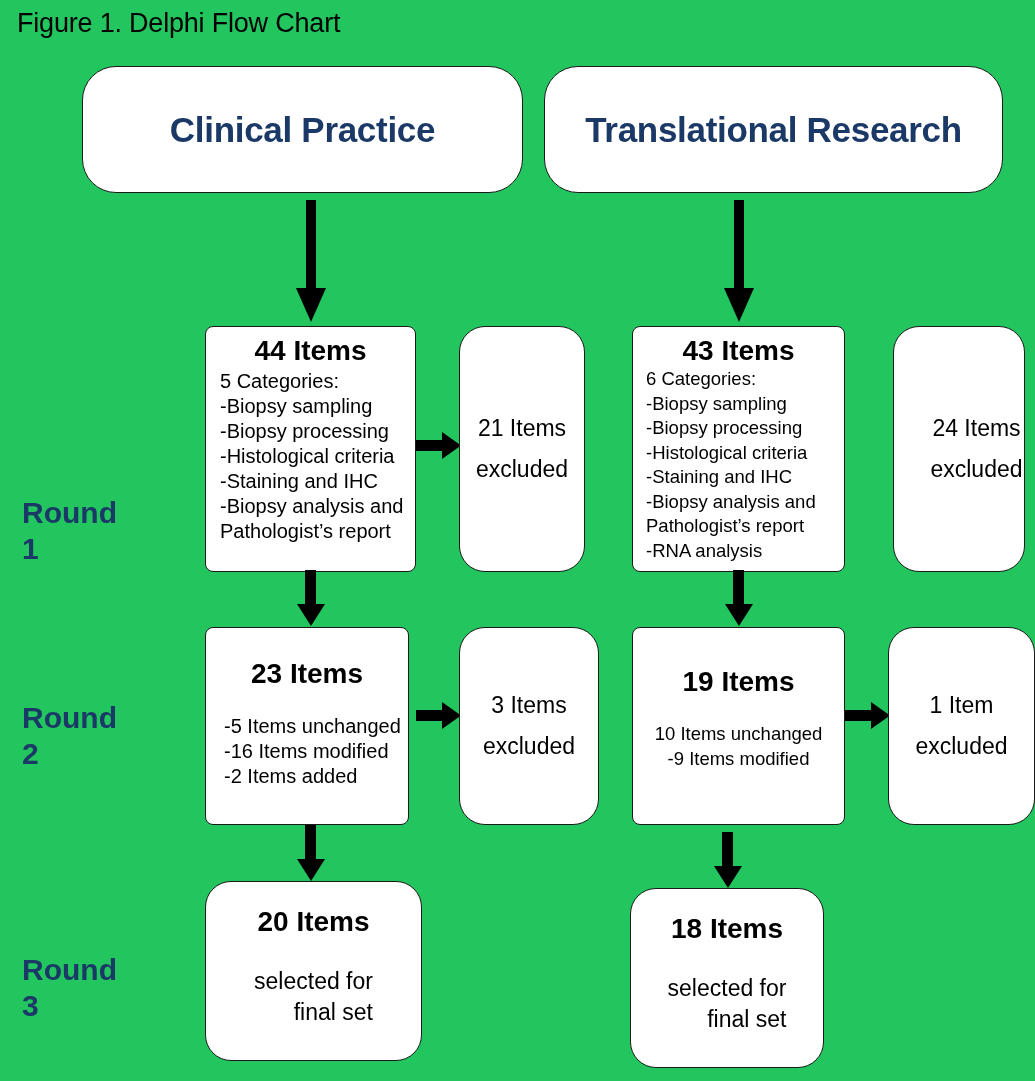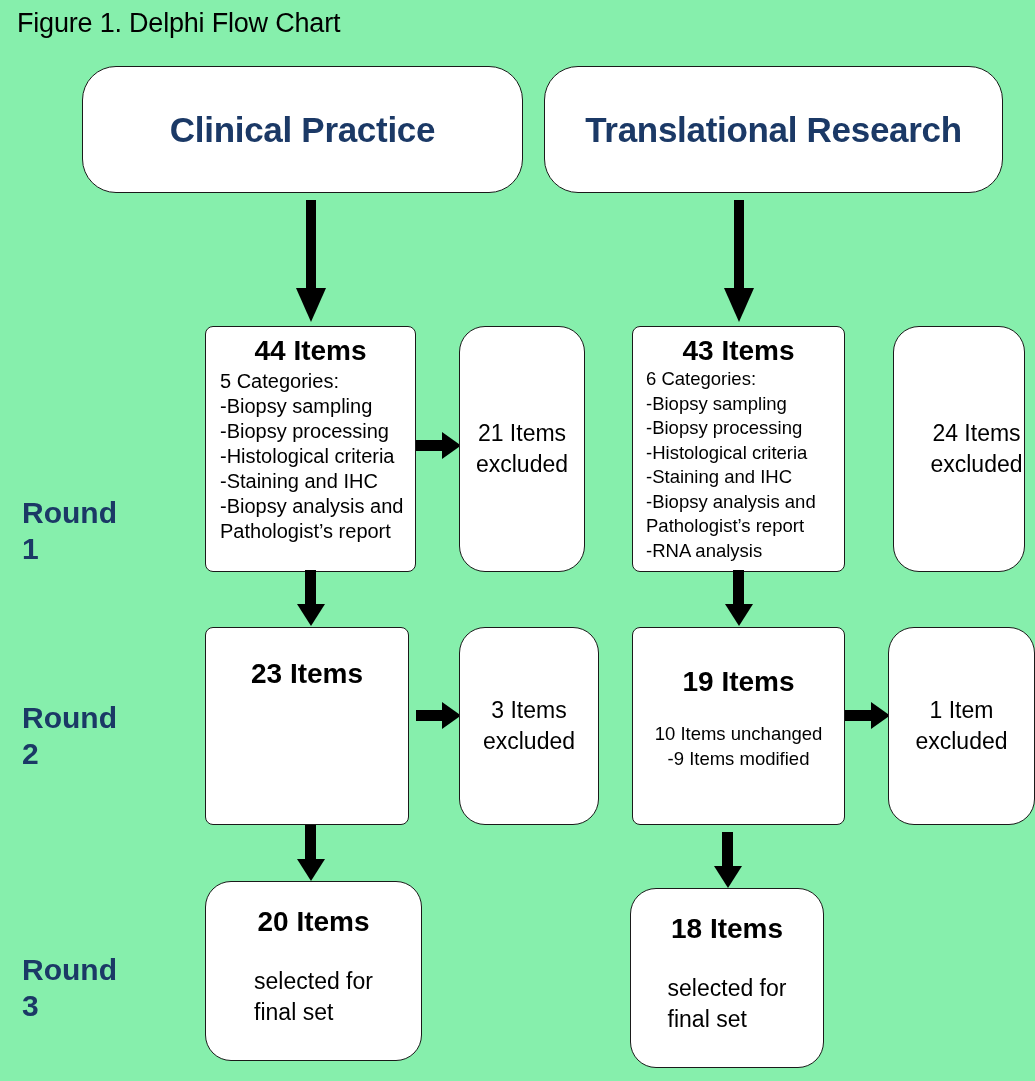--- a/index.html
+++ b/index.html
@@ -4,21 +4,21 @@
 <style>
   html, body {
     margin: 0;
     padding: 0;
     background: #ffffff;
   }
   #canvas {
     position: relative;
     width: 1035px;
     height: 1081px;
-    background: #86efac;
+    background: #22c55e;
     overflow: hidden;
     font-family: "Liberation Sans", sans-serif;
   }
 
   
   .fig-title {
     position: absolute;
     left: 17px;
     top: 8px;
     font-family: "Liberation Sans", sans-serif;
@@ -99,32 +99,32 @@
     align-self: flex-start;
   }
   .body-text.center {
     text-align: center;
     align-self: center;
   }
 
   .excl-text {
     font-family: "Liberation Sans", sans-serif;
     font-size: 23px;
-    line-height: 31px;
+    line-height: 41px;
     color: #000000;
     text-align: center;
     white-space: pre-line;
   }
 
   .final-text {
     font-family: "Liberation Sans", sans-serif;
     font-size: 23px;
     line-height: 31px;
     color: #000000;
-    text-align: left;
+    text-align: right;
     white-space: pre-line;
   }
 
   
   .arrow {
     position: absolute;
   }
   .arrow svg { display: block; }
 </style>
 </head>
@@ -210,20 +210,23 @@
   </div>
   <div class="arrow" style="left:722px; top:570px;">
     <svg width="34" height="58" viewBox="0 0 34 58">
       <rect x="11" y="0" width="11" height="38" fill="#000000"></rect>
       <polygon points="3,34 31,34 17,56" fill="#000000"></polygon>
     </svg>
   </div>
 
   <div class="box round-box" style="left:205px; top:627px; width:204px; height:198px; padding-top:30px;">
     <div class="count-title">23 Items</div>
+    <div class="body-text left" style="margin-left:18px; margin-top:24px;">-5 Items unchanged
+-16 Items modified
+-2 Items added</div>
   </div>
 
   <div class="arrow" style="left:416px; top:700px;">
     <svg width="46" height="32" viewBox="0 0 46 32">
       <rect x="0" y="10" width="30" height="11" fill="#000000"></rect>
       <polygon points="26,2 26,29 45,15.5" fill="#000000"></polygon>
     </svg>
   </div>
 
   <div class="box excl-box" style="left:459px; top:627px; width:140px; height:198px;">

